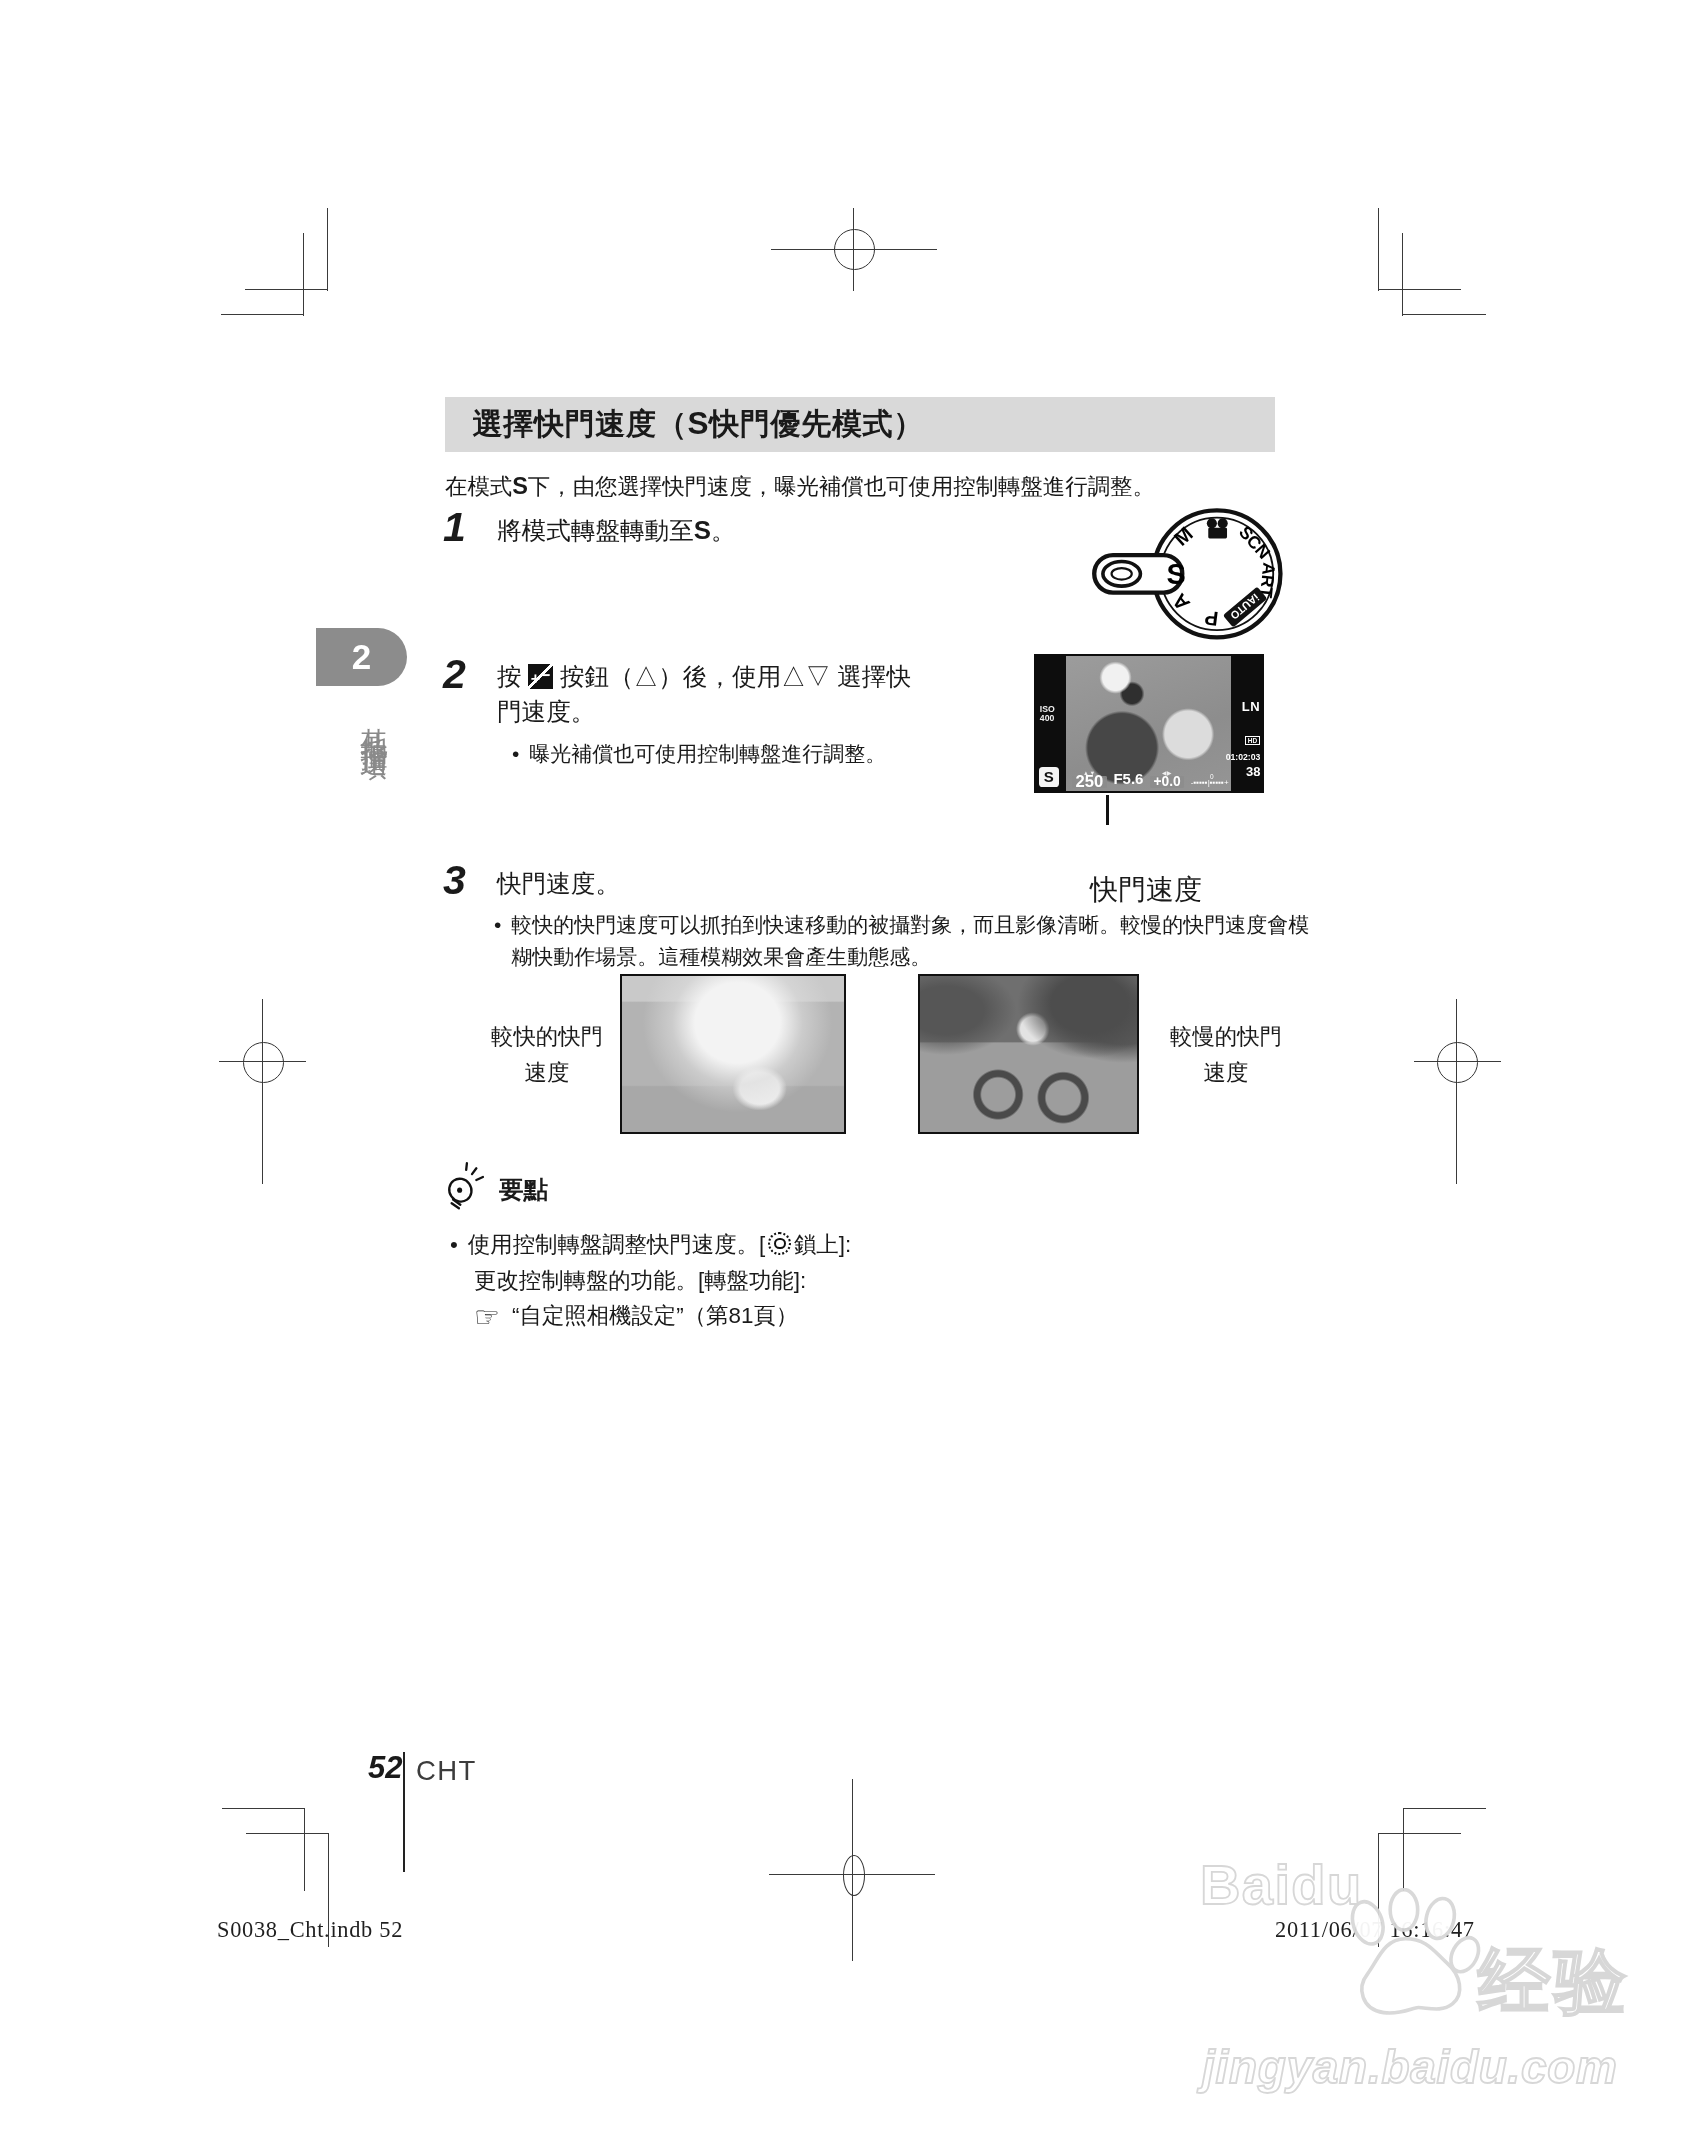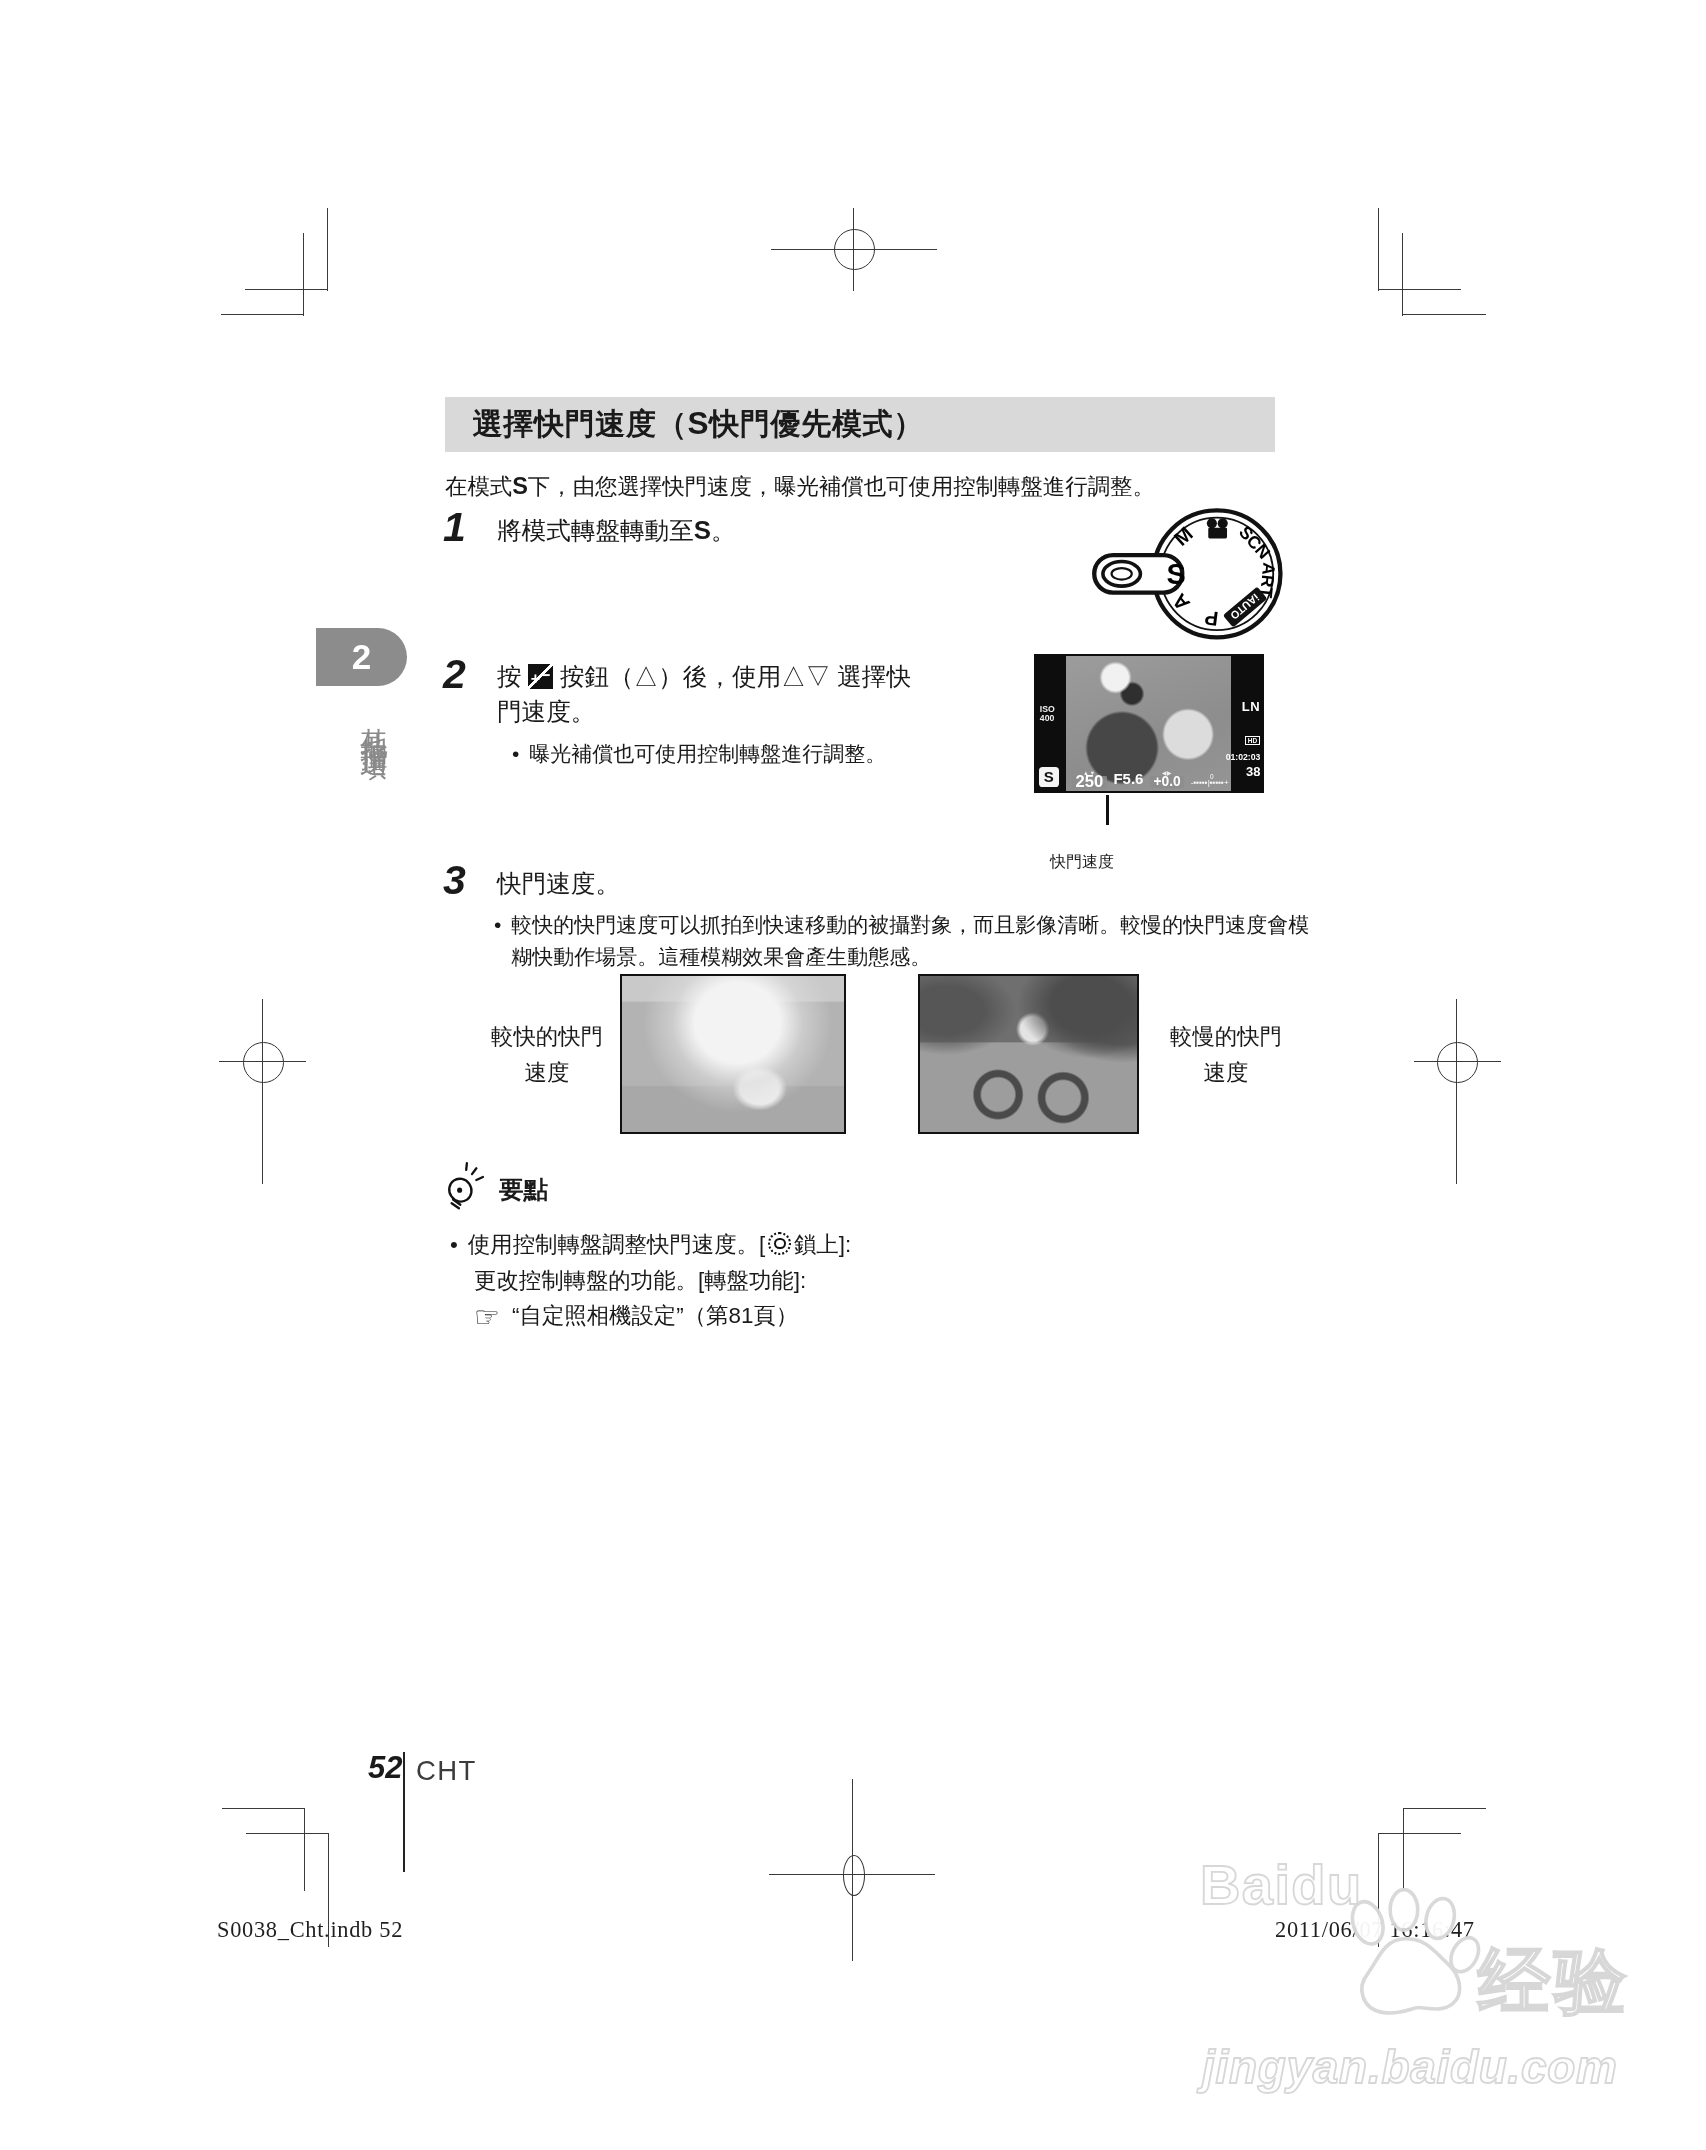--- a/index.html
+++ b/index.html
@@ -67,21 +67,21 @@
   .meter .zero{font-size:6.5px;text-align:center;padding-left:4.3px;}
   .meter .scale{font-size:8px;letter-spacing:0;white-space:nowrap;}
   .lcd-right{position:absolute;right:3.6px;color:#fff;text-align:right;}
   .q{top:45px;font-size:13px;font-weight:bold;letter-spacing:0.7px;}
   .mq{top:78px;}
   .mq span{border:0.7px solid #fff;font-size:6.5px;font-weight:bold;padding:0 2.2px;letter-spacing:0;}
   .rt{top:98px;font-size:8.7px;font-weight:bold;}
   .fc{top:110px;font-size:13px;font-weight:bold;text-align:center;}
   
   .callout-line{left:1106px;top:795px;width:2.9px;height:30px;background:#111;position:absolute;}
-  .callout-label{left:1050px;top:852px;width:152px;text-align:left;font-size:16px;}
+  .callout-label{left:1050px;top:871px;width:152px;text-align:right;font-size:28px;}
   
   .photo{position:absolute;top:974px;height:156px;border:2.2px solid #111;}
   .photo-fast{
     left:620px;width:222px;
     background:
       radial-gradient(ellipse at 52% 30%, #f3f3f3 0 26%, rgba(220,220,220,.6) 40%, transparent 58%),
       radial-gradient(circle at 53% 43%, #383838 0 8%, transparent 10%),
       radial-gradient(ellipse at 62% 72%, #ededed 0 10%, transparent 14%),
       linear-gradient(#c9c9c9 0 16%, #b3b3b3 17% 70%, #a8a8a8 71% 100%);
   }

